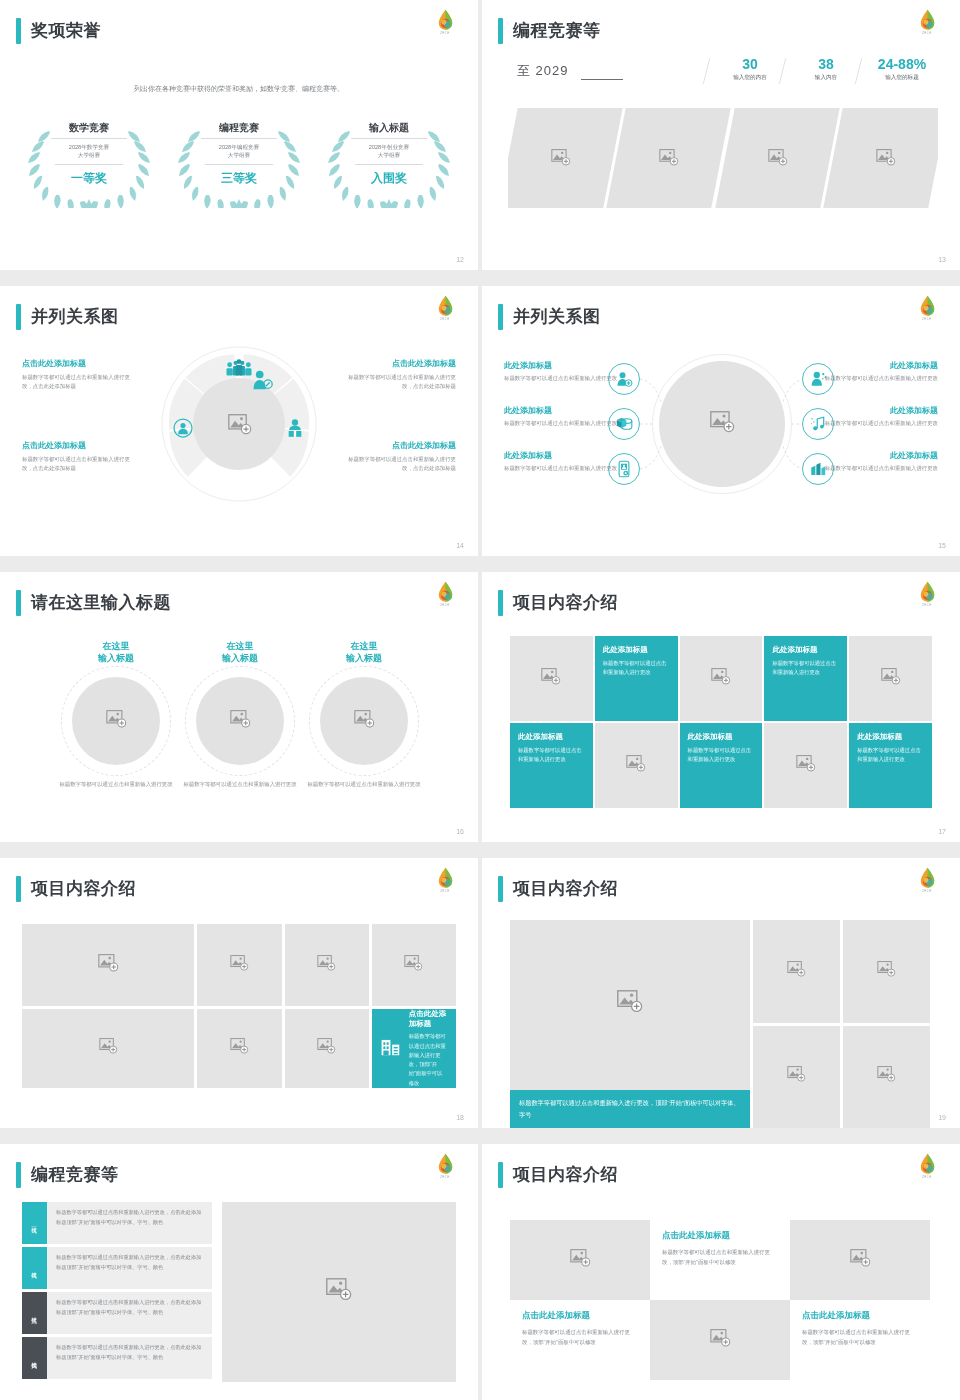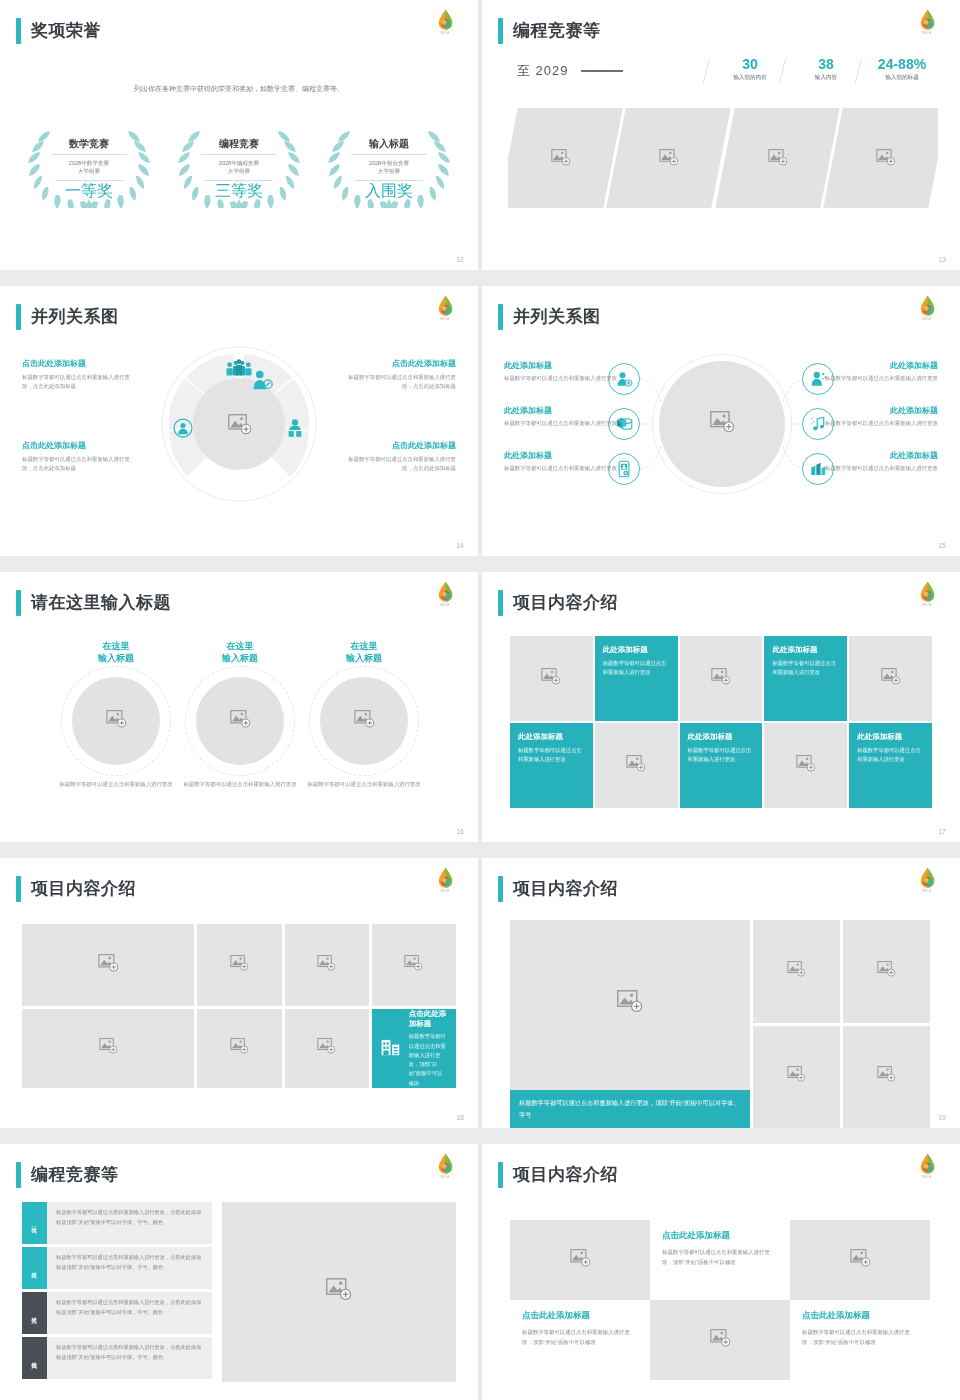--- a/index.html
+++ b/index.html
@@ -33,25 +33,25 @@
   .pagenum{ position:absolute; right:14px; bottom:7px; font-size:7px; color:#b2b6ba; }
   
   .ph{ display:inline-block; position:relative; }
   .ph svg{ display:block; }
   
   .s12-h1{ position:absolute; top:58px; left:0; width:100%; text-align:center; font-size:19px; font-weight:bold; color:#4a4f55; }
   .s12-sub{ position:absolute; top:84px; left:0; width:100%; text-align:center; font-size:7px; color:#7b8085; }
   .awards{ position:absolute; top:113px; left:14px; width:450px; display:flex; justify-content:space-around; }
   .award{ position:relative; width:140px; height:95px; display:flex; flex-direction:column; align-items:center; }
   .wreath{ position:absolute; left:0; top:0; width:140px; height:95px; }
-  .aw-name{ margin-top:24px; font-size:10px; font-weight:bold; color:#3f444a; border-bottom:1px solid #d8dcdf; padding:0 18px 3px; position:relative; z-index:2;}
+  .aw-name{ margin-top:8px; font-size:10px; font-weight:bold; color:#3f444a; border-bottom:1px solid #d8dcdf; padding:0 18px 3px; position:relative; z-index:2;}
   .aw-desc{ margin-top:4px; font-size:5.6px; color:#7b8085; text-align:center; line-height:1.5; border-bottom:1px solid #d8dcdf; padding:0 14px 4px; position:relative; z-index:2;}
-  .aw-rank{ font-size:16px; font-weight:normal; color:#27b2bb; position:relative; z-index:2;}
+  .aw-rank{ margin-top:5px; font-size:12px; font-weight:bold; color:#27b2bb; position:relative; z-index:2;}
   
-  .s13-left{ position:absolute; left:35px; top:62px; display:flex; align-items:center; }
+  .s13-left{ position:absolute; left:35px; top:62px; display:flex; align-items:flex-end; }
   .s13-year{ font-size:13px; color:#55595e; letter-spacing:1px; }
   .s13-rule{ width:42px; height:1.5px; background:#6b7075; margin-left:12px; }
   .s13-stats{ position:absolute; left:230px; top:56px; width:228px; display:flex;align-items:flex-end; }
   .s13-stat{ flex:1; text-align:center; position:relative; }
   .s13-stat:before{ content:""; position:absolute; left:-6px; top:2px; width:1px; height:26px; background:#dfe2e4; transform:skewX(-14deg); }
   .s13-num{ font-size:14px; font-weight:bold; color:#27b2bb; }
   .s13-lab{ font-size:5.6px; color:#5d6267; margin-top:2px; }
   .s13-bars{ position:absolute; left:26px; top:108px; width:430px; height:100px; display:flex; overflow:hidden; }
   .s13-bar{ flex:1; background:#e2e2e2; margin-right:3px; position:relative; transform:skewX(-11deg); }
   .s13-bar:last-child{ margin-right:0; }

